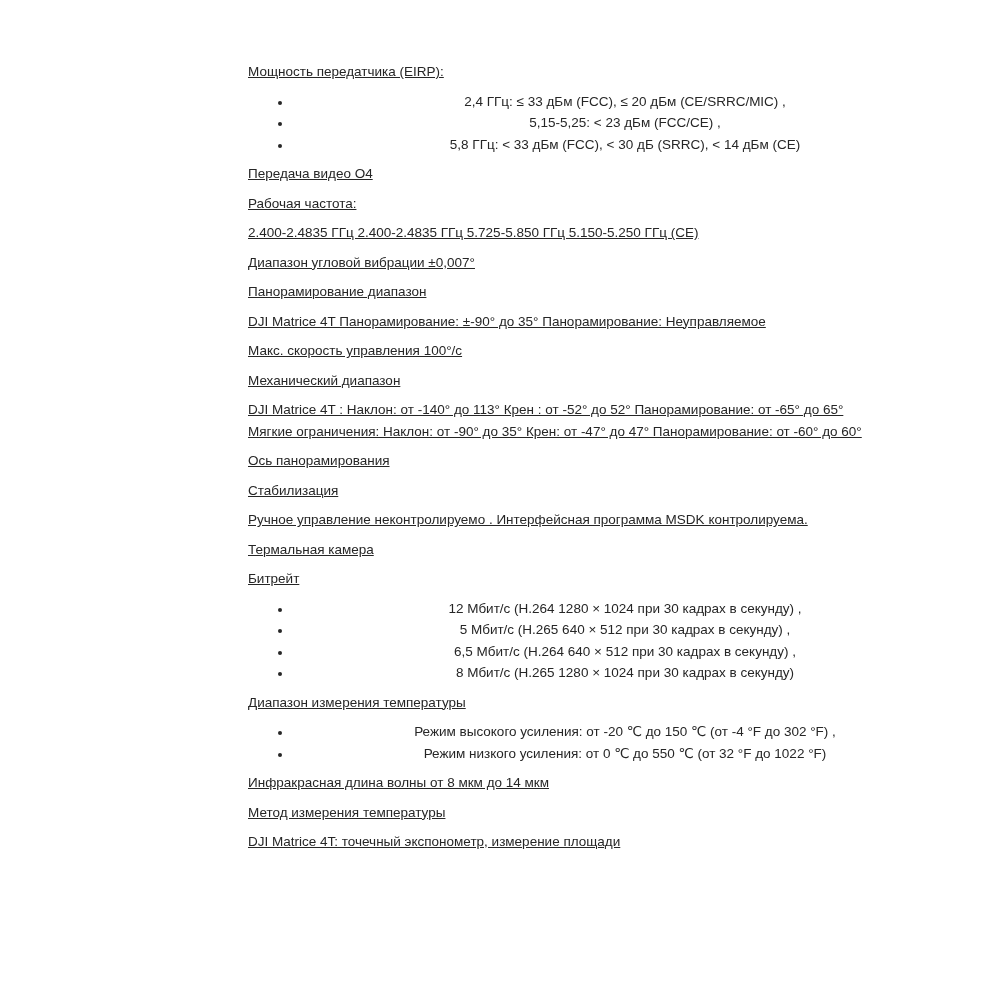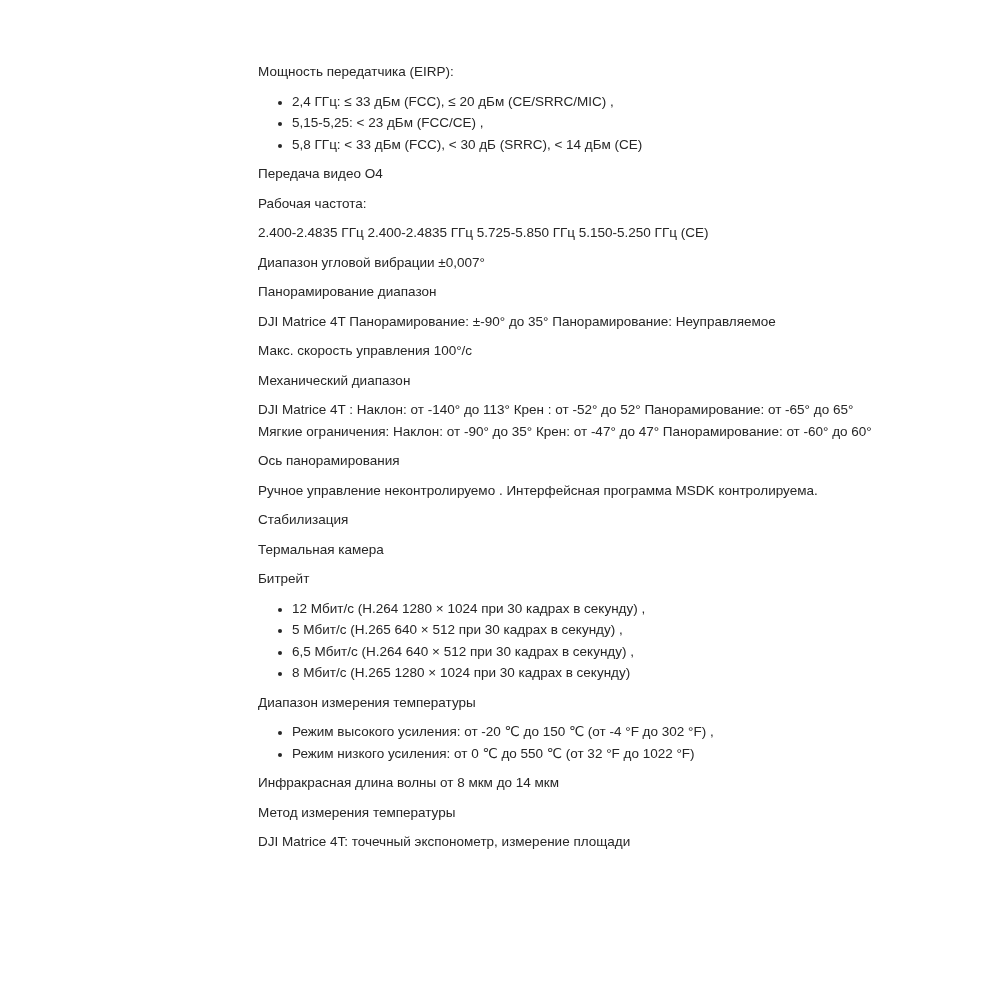--- a/index.html
+++ b/index.html
@@ -17,27 +17,29 @@
   }
   .doc {
     position: absolute;
     left: 248px;
     top: 61px;
     width: 710px;
     font-size: 13.5px;
     line-height: 21.5px;
   }
   .para {
-    margin: 0 0 8px 10px;
+    margin: 0 0 8px 0;
     white-space: nowrap;
+    text-decoration: underline;
   }
   .blist {
     margin: 0 0 8px 0;
     padding: 0 0 0 44px;
     list-style: disc outside;
+    text-align: center;
   }
   .blist li {
     white-space: nowrap;
   }
   .blist li::marker {
     color: #262626;
     font-size: 12px;
   }
   .line {
     white-space: nowrap;
@@ -73,23 +75,23 @@
 
   <p class="para">Механический диапазон</p>
 
   <p class="para">
     <span class="line" style="display:block">DJI Matrice 4T : Наклон: от -140° до 113° Крен : от -52° до 52° Панорамирование: от -65° до 65°</span>
     <span class="line" style="display:block">Мягкие ограничения: Наклон: от -90° до 35° Крен: от -47° до 47° Панорамирование: от -60° до 60°</span>
   </p>
 
   <p class="para">Ось панорамирования</p>
 
+  <p class="para">Стабилизация</p>
+
   <p class="para">Ручное управление неконтролируемо . Интерфейсная программа MSDK контролируема.</p>
-
-  <p class="para">Стабилизация</p>
 
 
   <p class="para">Термальная камера</p>
 
   <p class="para">Битрейт</p>
 
   <ul class="blist">
     <li>12 Мбит/с (H.264 1280 × 1024 при 30 кадрах в секунду) ,</li>
     <li>5 Мбит/с (H.265 640 × 512 при 30 кадрах в секунду) ,</li>
     <li>6,5 Мбит/с (H.264 640 × 512 при 30 кадрах в секунду) ,</li>

